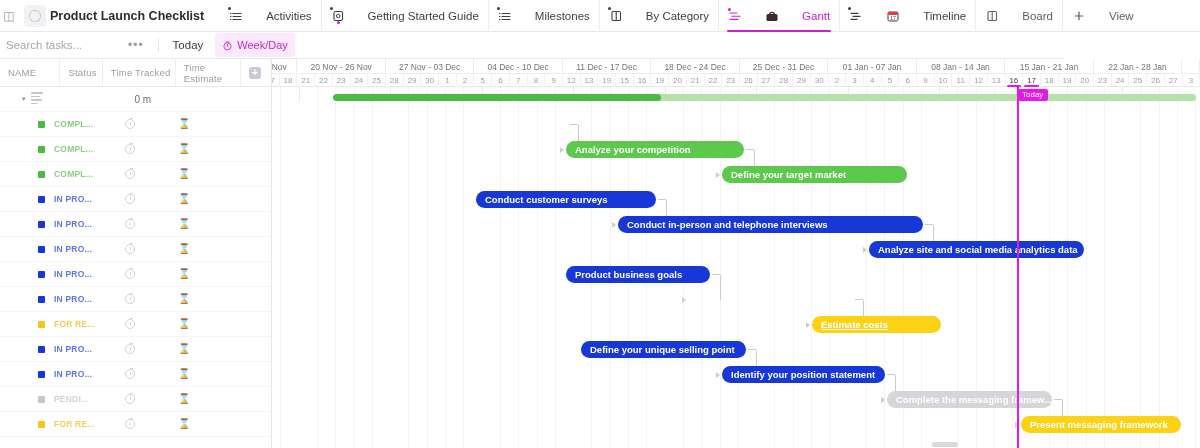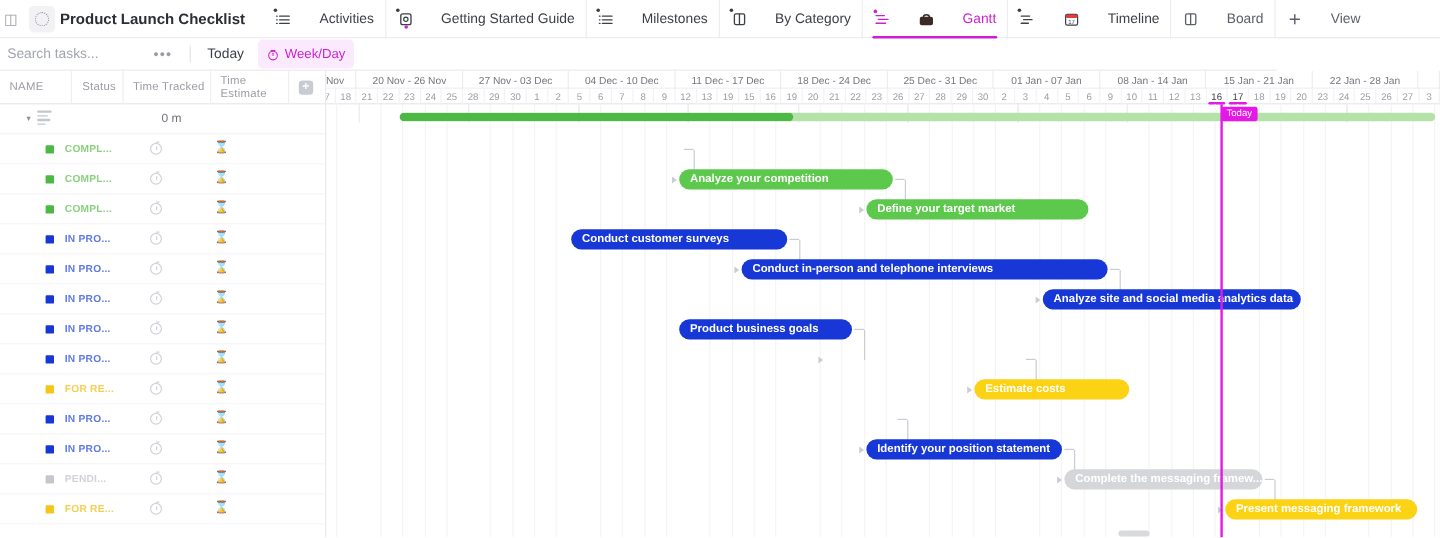--- a/index.html
+++ b/index.html
@@ -657,21 +657,22 @@
         <div class="todaytag" style="left: 746px; top: 2px;">Today</div>
         <div class="summarybar" style="left: 61px; top: 7px; width: 863px;">
           <div class="summaryfill" style="width: 38%;"></div>
         </div>
         <div class="bar green" style="left: 294px; top: 54px; width: 178px;">Analyze your competition</div>
         <div class="bar green" style="left: 450px; top: 79px; width: 185px;">Define your target market</div>
         <div class="bar blue" style="left: 346px; top: 129px; width: 305px;">Conduct in-person and telephone interviews</div>
         <div class="bar blue" style="left: 204px; top: 104px; width: 180px;">Conduct customer surveys</div>
         <div class="bar blue" style="left: 597px; top: 154px; width: 215px;">Analyze site and social media analytics data</div>
         <div class="bar blue" style="left: 294px; top: 179px; width: 144px;">Product business goals</div>
-        <div class="bar yellow" style="left: 540px; top: 229px; width: 129px;">Estimate costs</div>
+        <div class="bar yellow" style="left: 540px; top: 229px; width: 129px; text-decoration: underline;">Estimate costs</div>
+        <div class="bar blue" style="left: 309px; top: 254px; width: 165px;">Define your unique selling point</div>
         <div class="bar blue" style="left: 450px; top: 279px; width: 163px;">Identify your position statement</div>
         <div class="bar grey" style="left: 615px; top: 304px; width: 165px;">Complete the messaging framew...</div>
         <div class="bar yellow" style="left: 749px; top: 329px; width: 160px;">Present messaging framework</div>
         <div class="link" style="left: 298px; top: 37px; width: 8px; height: 1px; background: rgb(201, 204, 210);"></div>
         <div class="link" style="left: 305.5px; top: 37.5px; width: 1px; height: 25px; background: rgb(201, 204, 210);"></div>
         <div class="link" style="left: 306px; top: 62px; height: 1px; background: rgb(201, 204, 210);"></div>
         <div class="arrow" style="left: 288px; top: 59.5px;"></div>
         <div class="link" style="left: 474px; top: 62px; width: 8px; height: 1px; background: rgb(201, 204, 210);"></div>
         <div class="link" style="left: 481.5px; top: 62.5px; width: 1px; height: 25px; background: rgb(201, 204, 210);"></div>
         <div class="link" style="left: 482px; top: 87px; height: 1px; background: rgb(201, 204, 210);"></div>

